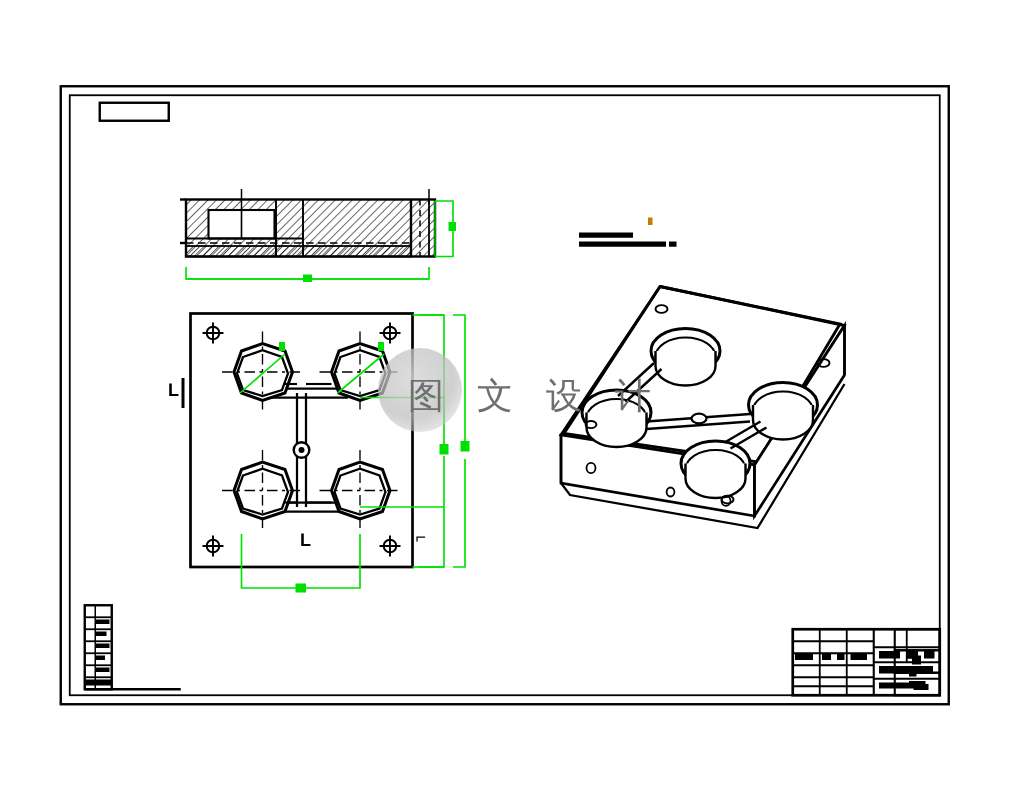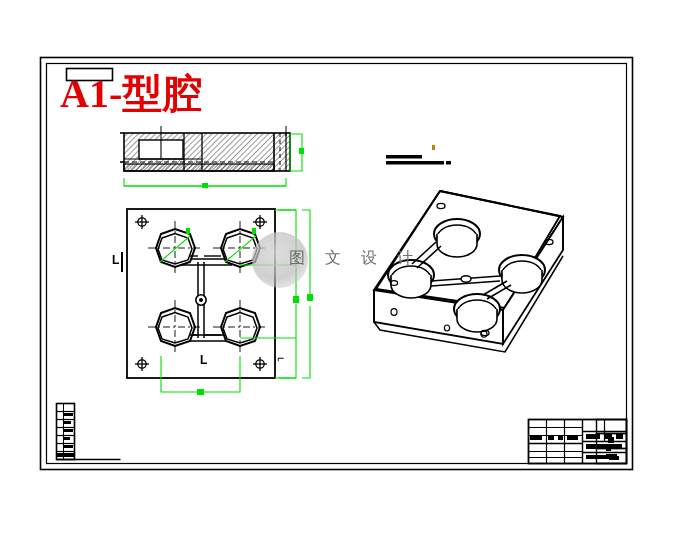--- a/index.html
+++ b/index.html
@@ -39,26 +39,25 @@
     letter-spacing: 0px;
     white-space: nowrap;
     line-height: 44px;
     user-select: none;
   }
   .watermark-text {
     position: absolute;
     left: 272px;
     top: 248px;
     font-family: "Liberation Serif", serif;
-    font-size: 16px;
+    font-size: 24px;
     color: #6f6f6f;
     letter-spacing: 8px;
     white-space: nowrap;
     user-select: none;
-    margin-left: 17px;
   }
   .watermark-logo {
     position: absolute;
     left: 252px;
     top: 232px;
     width: 56px;
     height: 56px;
     border-radius: 50%;
     background: radial-gradient(circle at 42% 36%, rgba(215,215,215,0.85) 0%, rgba(188,188,188,0.70) 55%, rgba(238,238,238,0.25) 100%);
     user-select: none;
@@ -359,15 +358,14 @@
       <rect x="608" y="439" width="6" height="4" fill="#000"></rect>
       <rect x="606" y="454" width="11" height="4" fill="#000"></rect>
     </g>
 
   </svg>
 
   <div class="watermark-logo"></div>
 
   <div class="watermark-text">图 文 设 计</div>
 
-  <div class="title-text">A1-型腔</div>
 
 </div>
 
 </body></html>

